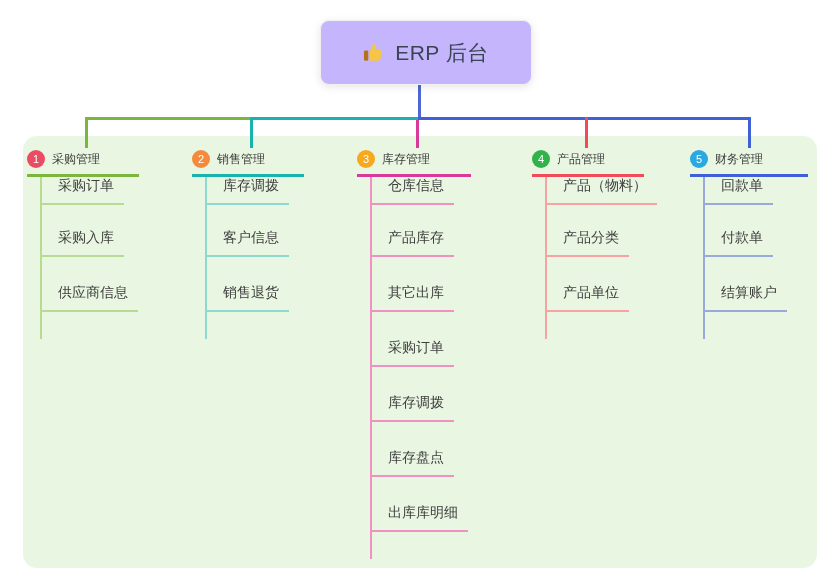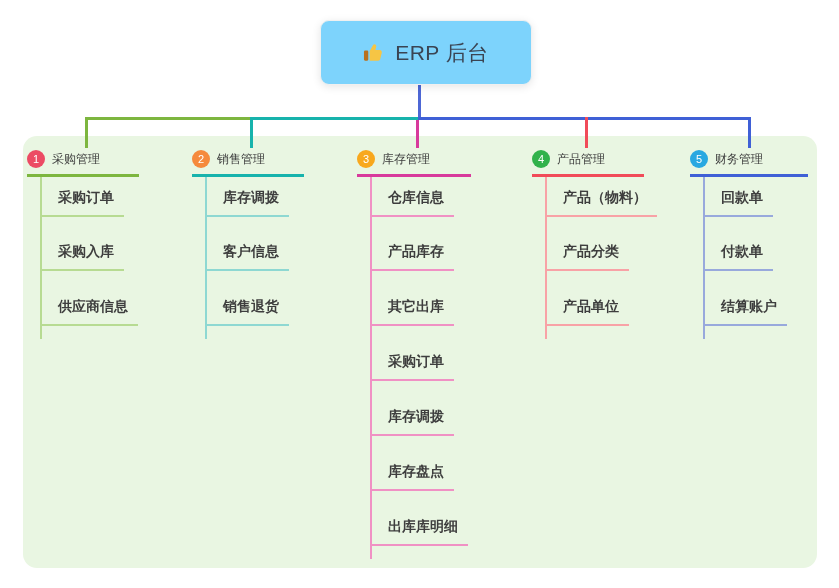--- a/index.html
+++ b/index.html
@@ -9,21 +9,21 @@
     font-family:"Liberation Sans","DejaVu Sans",sans-serif;
   }
   
   .panel{
     position:absolute;left:23px;top:136px;width:794px;height:432px;
     background:var(--panel,#e9f6e2);border-radius:14px;
   }
   
   .root-node{
     position:absolute;left:320px;top:20px;width:210px;height:63px;
-    background:#7dd3fc;border:1px solid #f0f0f0;border-radius:9px;
+    background:#c4b5fd;border:1px solid #f0f0f0;border-radius:9px;
     box-shadow:0 2px 8px rgba(0,0,0,.10);
     display:flex;align-items:center;justify-content:center;gap:9px;
     z-index:3;
   }
   .root-node .root-label{font-size:21px;color:#3a4453;letter-spacing:.5px;}
   .thumb-icon{display:inline-flex;}
   
   .conn{position:absolute;z-index:1;}
   .conn-root {left:418px;top:82px; width:3px;  height:37px;background:var(--rootline);}
   .bus-1     {left:85px; top:117px;width:165px;height:3px; background:var(--l1);}
@@ -51,21 +51,21 @@
     width:18px;height:18px;border-radius:50%;flex:0 0 18px;
     background:var(--badge);color:#ffffff;
     font-size:11px;line-height:18px;text-align:center;
   }
   .branch-label{font-size:12px;color:#3c3c3c;white-space:nowrap;}
   .children{position:relative;margin-left:13px;width:max-content;}
   .children::before{
     content:"";position:absolute;left:0;top:0;bottom:0;width:2px;
     background:var(--light);
   }
-  .child{height:55px;display:flex;align-items:center;font-weight:bold;}
+  .child{height:55px;display:flex;align-items:flex-start;}
   .child:first-child{height:52px;}
   .child span{
     display:inline-block;font-size:14px;color:#3e3e3e;white-space:nowrap;
     padding:0 10px 8px 18px;border-bottom:2px solid var(--light);
   }
 </style>
 </head>
 <body>
 
 <div class="panel"></div>

